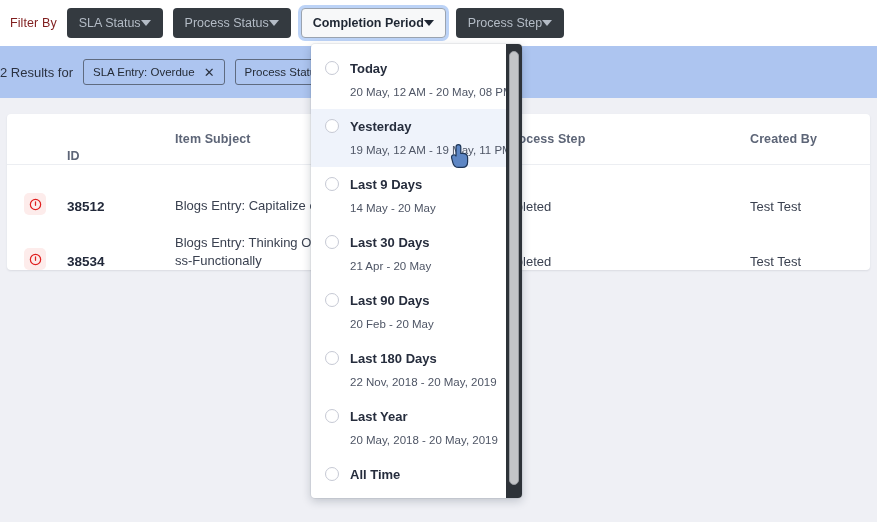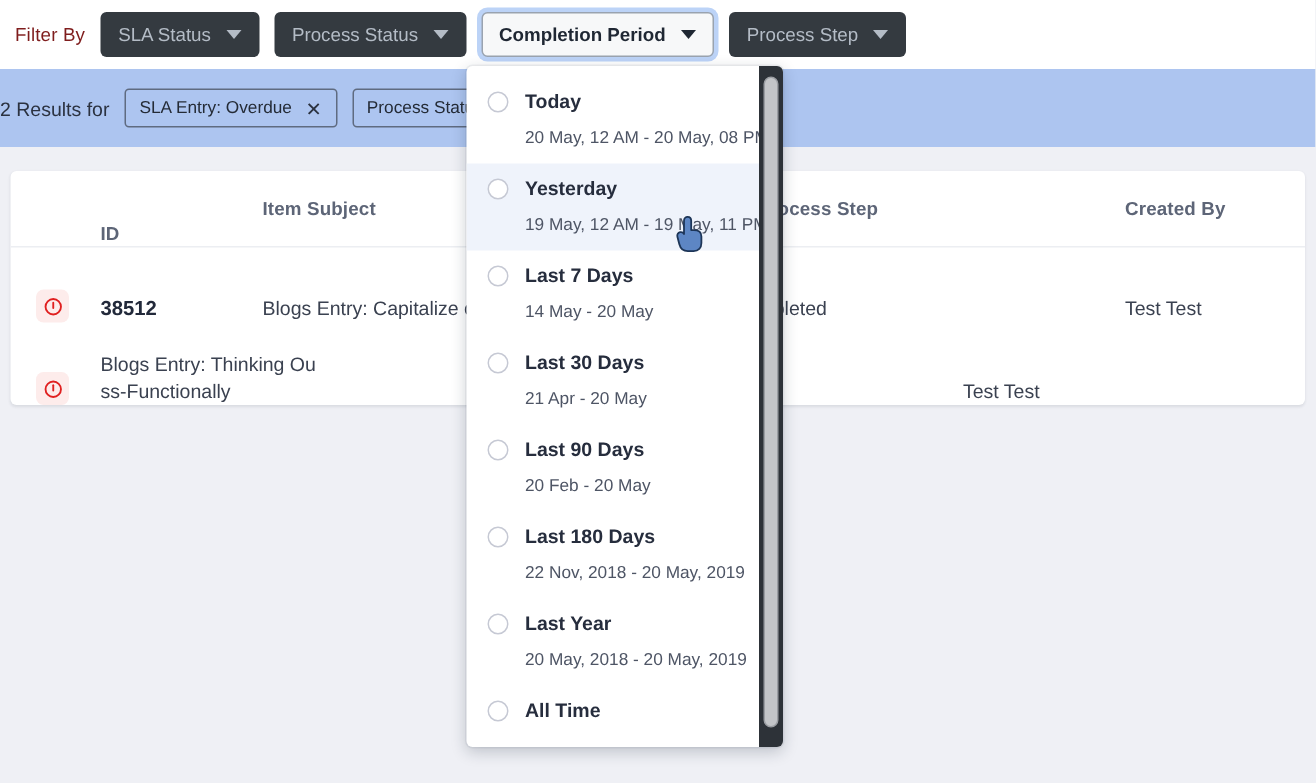--- a/index.html
+++ b/index.html
@@ -41,21 +41,20 @@
     height: 30px;
     background: #343a40;
     color: #b4bcc6;
     border: none;
     border-radius: 4px;
     font-family: "Liberation Sans", sans-serif;
     font-size: 12.5px;
     padding: 0 12px;
     display: inline-flex;
     align-items: center;
-    gap: 10px;
     cursor: pointer;
     white-space: nowrap;
   }
   .filter-btn .caret {
     width: 0; height: 0;
     border-left: 5px solid transparent;
     border-right: 5px solid transparent;
     border-top: 6px solid #b4bcc6;
     display: inline-block;
   }
@@ -304,20 +303,21 @@
 
     <div class="t-row t-body-row tall">
       <div class="cell c-icon">
         <span class="alert-badge">
           <svg width="13" height="13" viewBox="0 0 24 24" fill="none">
             <circle cx="12" cy="12" r="9.5" stroke="#e02020" stroke-width="2.3"></circle>
             <line x1="12" y1="7" x2="12" y2="13.5" stroke="#e02020" stroke-width="2.3" stroke-linecap="round"></line>
           </svg>
         </span>
       </div>
+      <div class="cell c-id"><span class="id-val">38534</span></div>
       <div class="cell c-subject">
         <div class="subject-val">Blogs Entry: Thinking Ou</div>
         <div class="subject-val">ss-Functionally</div>
       </div>
       <div class="cell c-step"><span class="step-val">mpleted</span></div>
       <div class="cell c-created"><span class="created-val">Test Test</span></div>
     </div>
 
   </div>
 
@@ -336,21 +336,21 @@
         <span class="radio"></span>
         <span class="dd-texts">
           <span class="dd-label">Yesterday</span>
           <span class="dd-range" style="display:block">19 May, 12 AM - 19 May, 11 PM</span>
         </span>
       </div>
 
       <div class="dd-item">
         <span class="radio"></span>
         <span class="dd-texts">
-          <span class="dd-label">Last 7 Days</span>
+          <span class="dd-label">Last 9 Days</span>
           <span class="dd-range" style="display:block">14 May - 20 May</span>
         </span>
       </div>
 
       <div class="dd-item">
         <span class="radio"></span>
         <span class="dd-texts">
           <span class="dd-label">Last 30 Days</span>
           <span class="dd-range" style="display:block">21 Apr - 20 May</span>
         </span>

